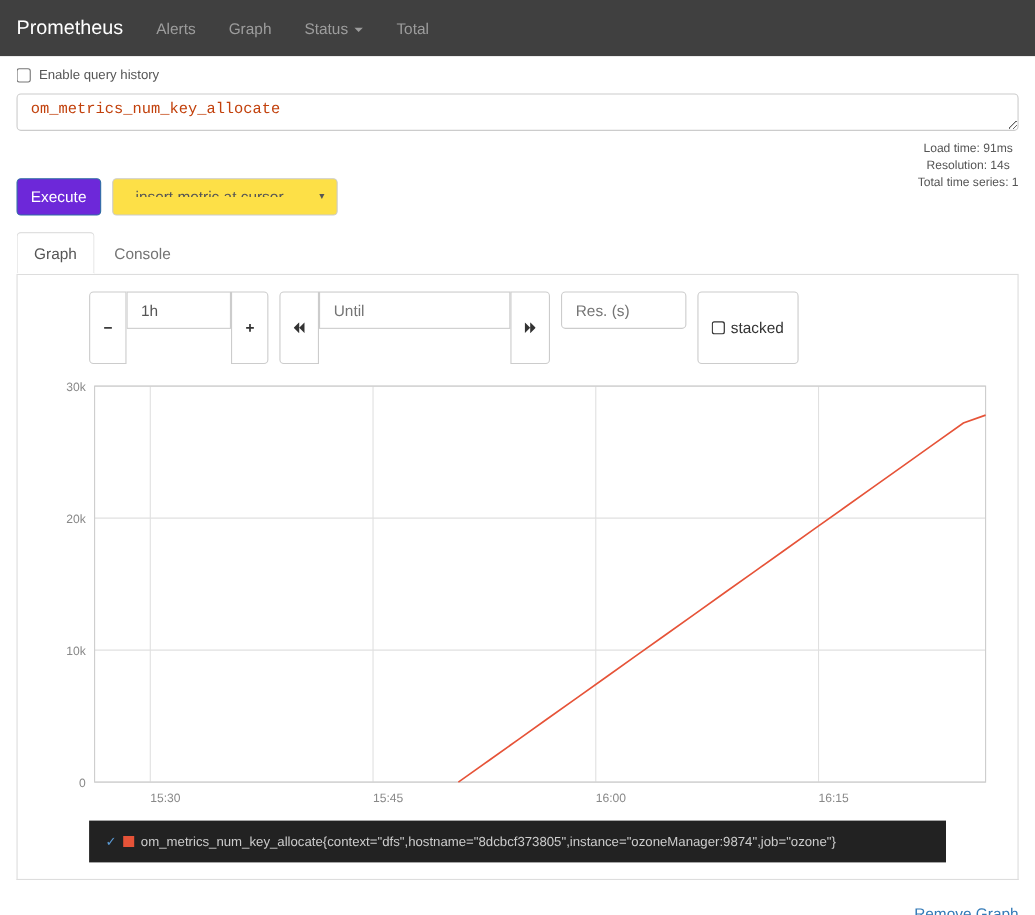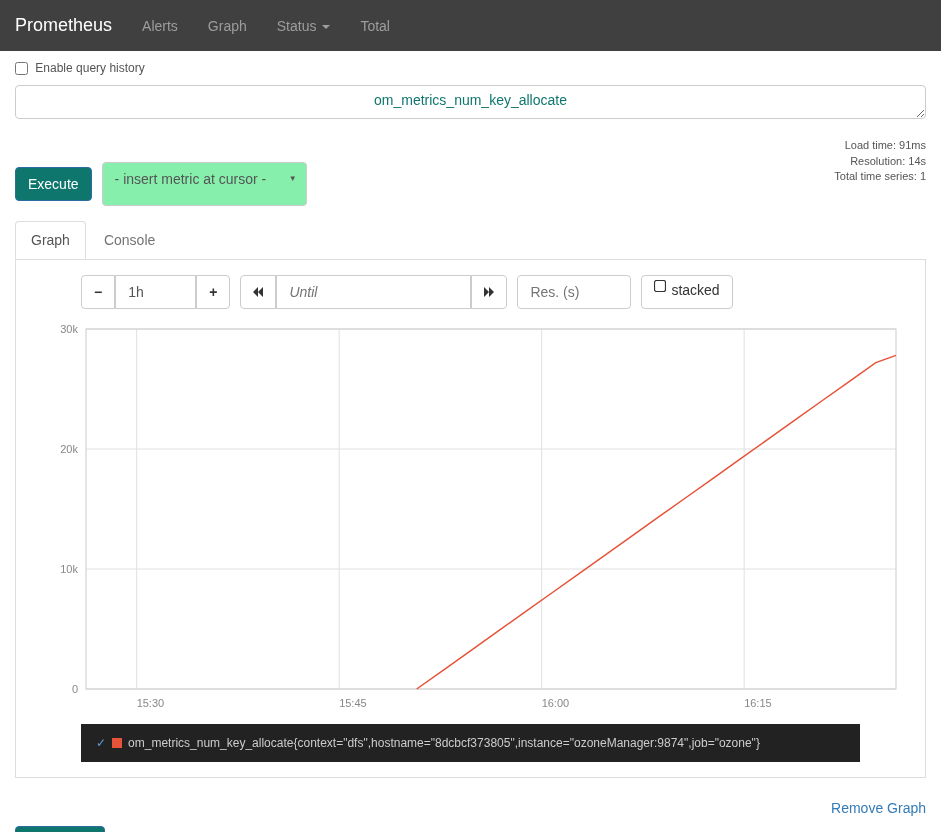--- a/index.html
+++ b/index.html
@@ -5,42 +5,42 @@
 * { box-sizing: border-box; margin: 0; padding: 0; }
 body { font-family: "Helvetica Neue", Helvetica, Arial, sans-serif; font-size: 14px; color: #333; background: #fff; }
 .navbar { background: #404040; min-height: 50px; display: flex; align-items: center; padding: 0 15px; }
 .navbar-brand { color: #fff; font-size: 18px; padding: 15px 15px 15px 0; text-decoration: none; }
 .navbar-nav { list-style: none; display: flex; }
 .navbar-nav li a { color: #9d9d9d; padding: 15px; display: block; text-decoration: none; cursor: pointer; }
 .caret { display: inline-block; width: 0; height: 0; margin-left: 2px; vertical-align: middle; border-top: 4px dashed; border-right: 4px solid transparent; border-left: 4px solid transparent; }
 .container { padding: 0 15px; }
 .checkbox-label { padding: 10px 0; display: block; font-size: 12px; color: #555; }
 .checkbox-label input { margin-right: 4px; vertical-align: middle; }
-.query-textarea { width: 100%; border: 1px solid #ccc; border-radius: 4px; padding: 6px 12px; font-size: 14px; color: #0f766e; resize: vertical; min-height: 34px; font-family: Liberation Sans, sans-serif; text-align: center; }
-.query-stats { float: right; font-size: 11px; color: #555; margin-top: 16px; line-height: 1.4; text-align: right; }
+.query-textarea { width: 100%; border: 1px solid #ccc; border-radius: 4px; padding: 6px 12px; font-size: 14px; color: #c2410c; resize: vertical; min-height: 34px; font-family: Liberation Mono, monospace; }
+.query-stats { float: right; font-size: 11px; color: #555; margin-top: 6px; line-height: 1.4; text-align: center; }
 .controls-row { margin-top: 40px; display: flex; gap: 10px; align-items: center; }
 .btn { display: inline-block; padding: 6px 12px; font-size: 14px; font-weight: 400; line-height: 1.42857143; text-align: center; white-space: nowrap; vertical-align: middle; cursor: pointer; border: 1px solid transparent; border-radius: 4px; }
-.btn-primary { color: #fff; background-color: #0f766e; border-color: #2e6da4; }
+.btn-primary { color: #fff; background-color: #6d28d9; border-color: #2e6da4; }
 .btn-default { color: #333; background-color: #fff; border-color: #ccc; }
-.select-metric { display: inline-block; height: 44px; padding: 6px 24px 16px 12px; font-size: 14px; line-height: 1.42857143; color: #555; background-color: #86efac; border: 1px solid #ccc; border-radius: 4px; appearance: none; background-image: none; position: relative; width: 205px; }
+.select-metric { display: inline-block; height: 34px; padding: 6px 24px 16px 12px; font-size: 14px; line-height: 1.42857143; color: #555; background-color: #fde047; border: 1px solid #ccc; border-radius: 4px; appearance: none; background-image: none; position: relative; width: 205px; }
 .select-wrapper { position: relative; display: inline-block; }
 .select-wrapper::after { content: "▼"; font-size: 8px; position: absolute; right: 10px; top: 12px; color: #555; pointer-events: none; }
 .nav-tabs { border-bottom: 1px solid #ddd; margin-top: 15px; list-style: none; display: flex; }
 .nav-tabs li a { display: block; padding: 10px 15px; margin-right: 2px; border: 1px solid transparent; border-radius: 4px 4px 0 0; color: #737373; text-decoration: none; cursor: pointer; }
 .nav-tabs li.active a { color: #555; cursor: default; background-color: #fff; border: 1px solid #ddd; border-bottom-color: transparent; }
 .tab-content { border: 1px solid #ddd; border-top: none; padding: 15px; }
 .graph-controls { display: flex; gap: 10px; margin-bottom: 5px; margin-left: 50px; }
 .input-group { display: flex; }
 .input-group .btn { border-radius: 0; }
 .input-group .btn:first-child { border-top-left-radius: 4px; border-bottom-left-radius: 4px; }
 .input-group .btn:last-child { border-top-right-radius: 4px; border-bottom-right-radius: 4px; }
-.input-group input { border: 1px solid #ccc; padding: 6px 12px; font-size: 14px; height: 34px; color: #555; width: 81px; }
-.input-group input.until-input { width: 195px; font-style: italic; }
+.input-group input { border: 1px solid #ccc; padding: 6px 12px; font-size: 14px; height: 34px; color: #555; width: 95px; }
+.input-group input.until-input { width: 174px; }
 .input-single { border: 1px solid #ccc; border-radius: 4px; padding: 6px 12px; font-size: 14px; height: 34px; color: #555; width: 114px; }
-.stacked-btn { padding: 4px 12px; display: inline-flex; align-items: flex-start; gap: 5px; }
+.stacked-btn { padding: 22px 12px; display: inline-flex; align-items: center; gap: 5px; }
 .stacked-btn svg { width: 12px; height: 12px; }
 .chart-wrap { position: relative; margin-top: 10px; }
 .chart-svg { display: block; }
 .legend-box { background: #222; color: #ccc; padding: 12px 15px; margin: 5px 50px 0 50px; font-size: 12px; display: flex; align-items: center; gap: 6px; }
 .legend-check { color: #5b9bd5; }
 .legend-swatch { width: 10px; height: 10px; background: #e65338; display: inline-block; }
 .remove-graph { float: right; color: #337ab7; text-decoration: none; font-size: 14px; margin-top: 22px; cursor: pointer; }
 .add-graph-wrap { padding: 10px 0 20px; }
 .bold-icon { font-weight: bold; }
 </style>

